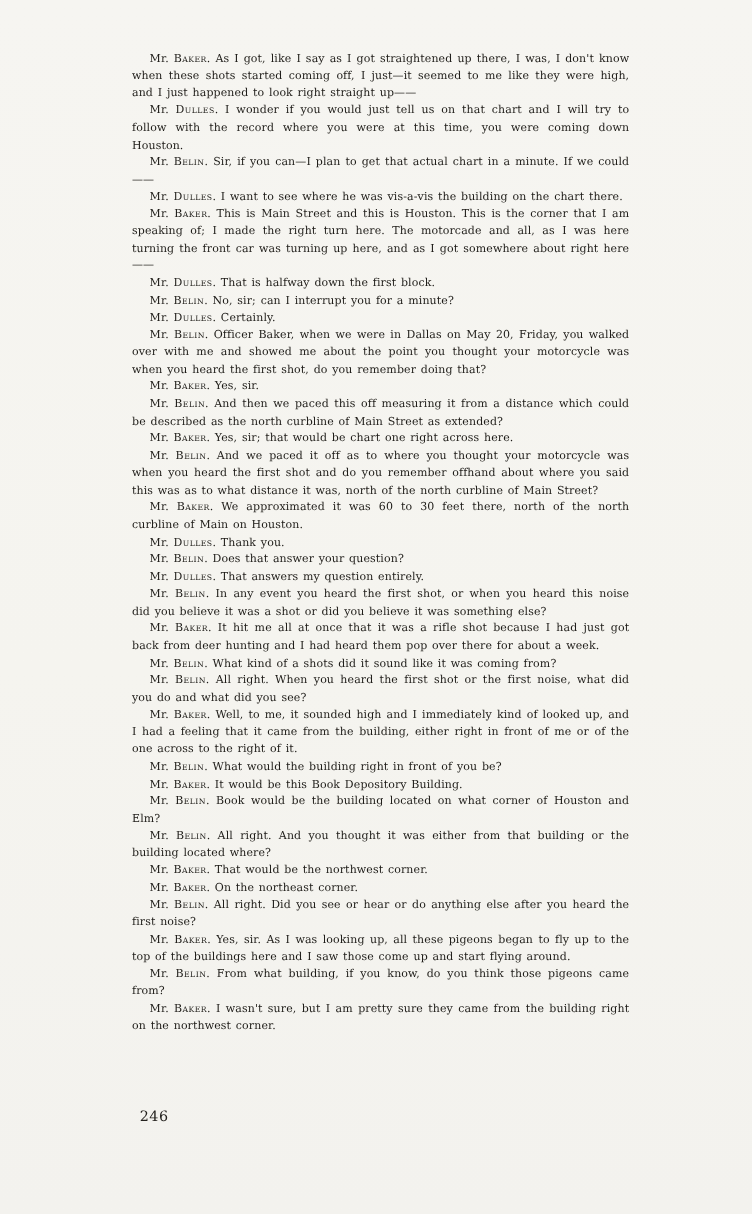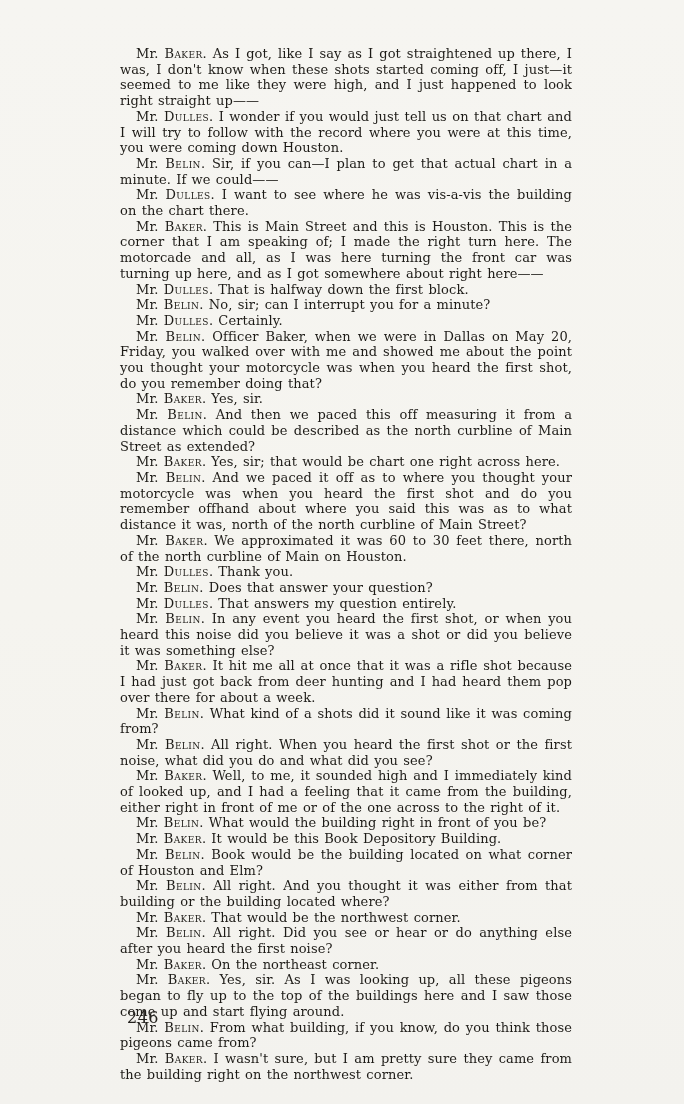--- a/index.html
+++ b/index.html
@@ -16,39 +16,39 @@
     height: 1104px;
     background: linear-gradient(180deg, #f6f5f1 0%, #f5f4ef 55%, #f3f2ee 100%);
     font-family: "DejaVu Serif", "Liberation Serif", serif;
     color: #1d1b17;
   }
   .text-block {
     position: absolute;
     left: 120px;
     top: 46px;
     width: 452px;
-    font-size: 13px;
+    font-size: 10px;
     line-height: 15.7px;
     text-align: justify;
     letter-spacing: 0.1px;
     word-spacing: 1px;
   }
   .para {
     margin: 0;
     text-indent: 16px;
   }
   .speaker {
     font-variant: small-caps;
     letter-spacing: 0.4px;
   }
   .page-number {
     position: absolute;
     left: 127px;
     top: 1008px;
-    font-size: 16px;
+    font-size: 13px;
     letter-spacing: 0.5px;
     color: #24221e;
   }
 </style>
 </head>
 <body>
 
 <div class="sheet">
   <div class="text-block">
       <p class="para"><span>Mr.</span> <span class="speaker">Baker</span>. <span>As I got, like I say as I got straightened up there, I was, I don't know when these shots started coming off, I just—it seemed to me like they were high, and I just happened to look right straight up——</span></p>
@@ -71,20 +71,20 @@
       <p class="para"><span>Mr.</span> <span class="speaker">Belin</span>. <span>In any event you heard the first shot, or when you heard this noise did you believe it was a shot or did you believe it was something else?</span></p>
       <p class="para"><span>Mr.</span> <span class="speaker">Baker</span>. <span>It hit me all at once that it was a rifle shot because I had just got back from deer hunting and I had heard them pop over there for about a week.</span></p>
       <p class="para"><span>Mr.</span> <span class="speaker">Belin</span>. <span>What kind of a shots did it sound like it was coming from?</span></p>
       <p class="para"><span>Mr.</span> <span class="speaker">Belin</span>. <span>All right.  When you heard the first shot or the first noise, what did you do and what did you see?</span></p>
       <p class="para"><span>Mr.</span> <span class="speaker">Baker</span>. <span>Well, to me, it sounded high and I immediately kind of looked up, and I had a feeling that it came from the building, either right in front of me or of the one across to the right of it.</span></p>
       <p class="para"><span>Mr.</span> <span class="speaker">Belin</span>. <span>What would the building right in front of you be?</span></p>
       <p class="para"><span>Mr.</span> <span class="speaker">Baker</span>. <span>It would be this Book Depository Building.</span></p>
       <p class="para"><span>Mr.</span> <span class="speaker">Belin</span>. <span>Book would be the building located on what corner of Houston and Elm?</span></p>
       <p class="para"><span>Mr.</span> <span class="speaker">Belin</span>. <span>All right.  And you thought it was either from that building or the building located where?</span></p>
       <p class="para"><span>Mr.</span> <span class="speaker">Baker</span>. <span>That would be the northwest corner.</span></p>
+      <p class="para"><span>Mr.</span> <span class="speaker">Baker</span>. <span>On the northeast corner.</span></p>
       <p class="para"><span>Mr.</span> <span class="speaker">Belin</span>. <span>All right.  Did you see or hear or do anything else after you heard the first noise?</span></p>
-      <p class="para"><span>Mr.</span> <span class="speaker">Baker</span>. <span>On the northeast corner.</span></p>
       <p class="para"><span>Mr.</span> <span class="speaker">Baker</span>. <span>Yes, sir.  As I was looking up, all these pigeons began to fly up to the top of the buildings here and I saw those come up and start flying around.</span></p>
       <p class="para"><span>Mr.</span> <span class="speaker">Belin</span>. <span>From what building, if you know, do you think those pigeons came from?</span></p>
       <p class="para"><span>Mr.</span> <span class="speaker">Baker</span>. <span>I wasn't sure, but I am pretty sure they came from the building right on the northwest corner.</span></p>
     </div>
   <div class="page-number">246</div>
 </div>
 
 </body></html>

